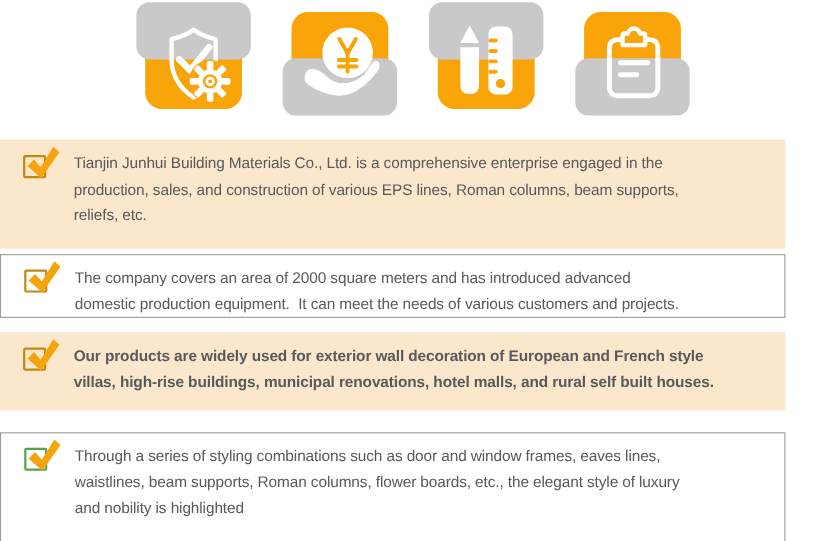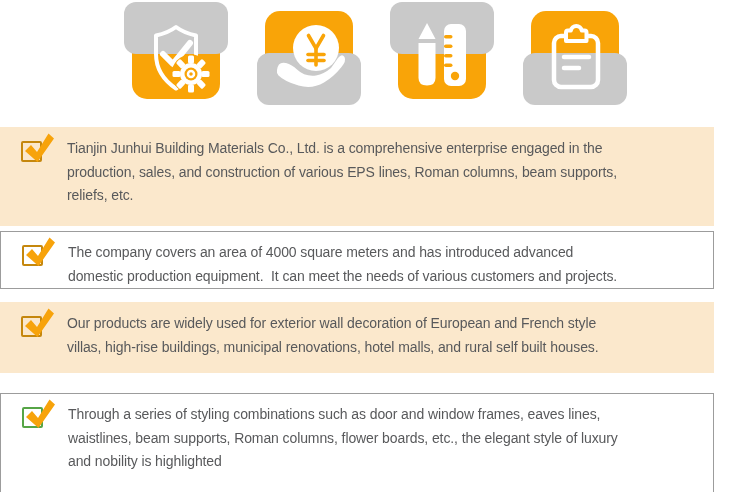--- a/index.html
+++ b/index.html
@@ -34,21 +34,21 @@
     position:relative;
     box-sizing:border-box;
     width:714px;
     display:flex;
     padding:10px 8px 0 21px;
   }
   .info-block.cream{background:#FBE8CC;}
   .info-block.outlined{background:#fff;border:1px solid #9C9C9C;padding-top:9px;}
   .b1{margin-top:28px;height:99px;}
   .b2{margin-top:5px;height:58px;}
-  .b3{margin-top:13px;height:71px;}
+  .b3{margin-top:13px;height:71px;font-weight:bold;}
   .b4{margin-top:20px;height:103px;}
   .checkbox{
     position:relative;
     flex:0 0 auto;
     width:17px;height:17px;
     border:2.4px solid #C5870D;
     border-radius:2px;
     margin-top:4px;
   }
   .checkmark{
@@ -144,21 +144,21 @@
 production, sales, and construction of various EPS lines, Roman columns, beam supports,
 reliefs, etc.</div>
   </div>
 
   <div class="info-block outlined b2">
     <div class="checkbox" style="border-color: rgb(197, 135, 13);">
       <svg class="checkmark" viewBox="0 0 30 30" style="fill: rgb(247, 163, 11);">
         <polygon points="1,18 7,12 13,19 24.5,0.5 30,5.5 13.5,29"></polygon>
       </svg>
     </div>
-    <div class="block-text">The company covers an area of 4000 square meters and has introduced advanced
+    <div class="block-text">The company covers an area of 2000 square meters and has introduced advanced
 domestic production equipment.  It can meet the needs of various customers and projects.</div>
   </div>
 
   <div class="info-block cream b3">
     <div class="checkbox" style="border-color: rgb(197, 135, 13);">
       <svg class="checkmark" viewBox="0 0 30 30" style="fill: rgb(247, 163, 11);">
         <polygon points="1,18 7,12 13,19 24.5,0.5 30,5.5 13.5,29"></polygon>
       </svg>
     </div>
     <div class="block-text">Our products are widely used for exterior wall decoration of European and French style

